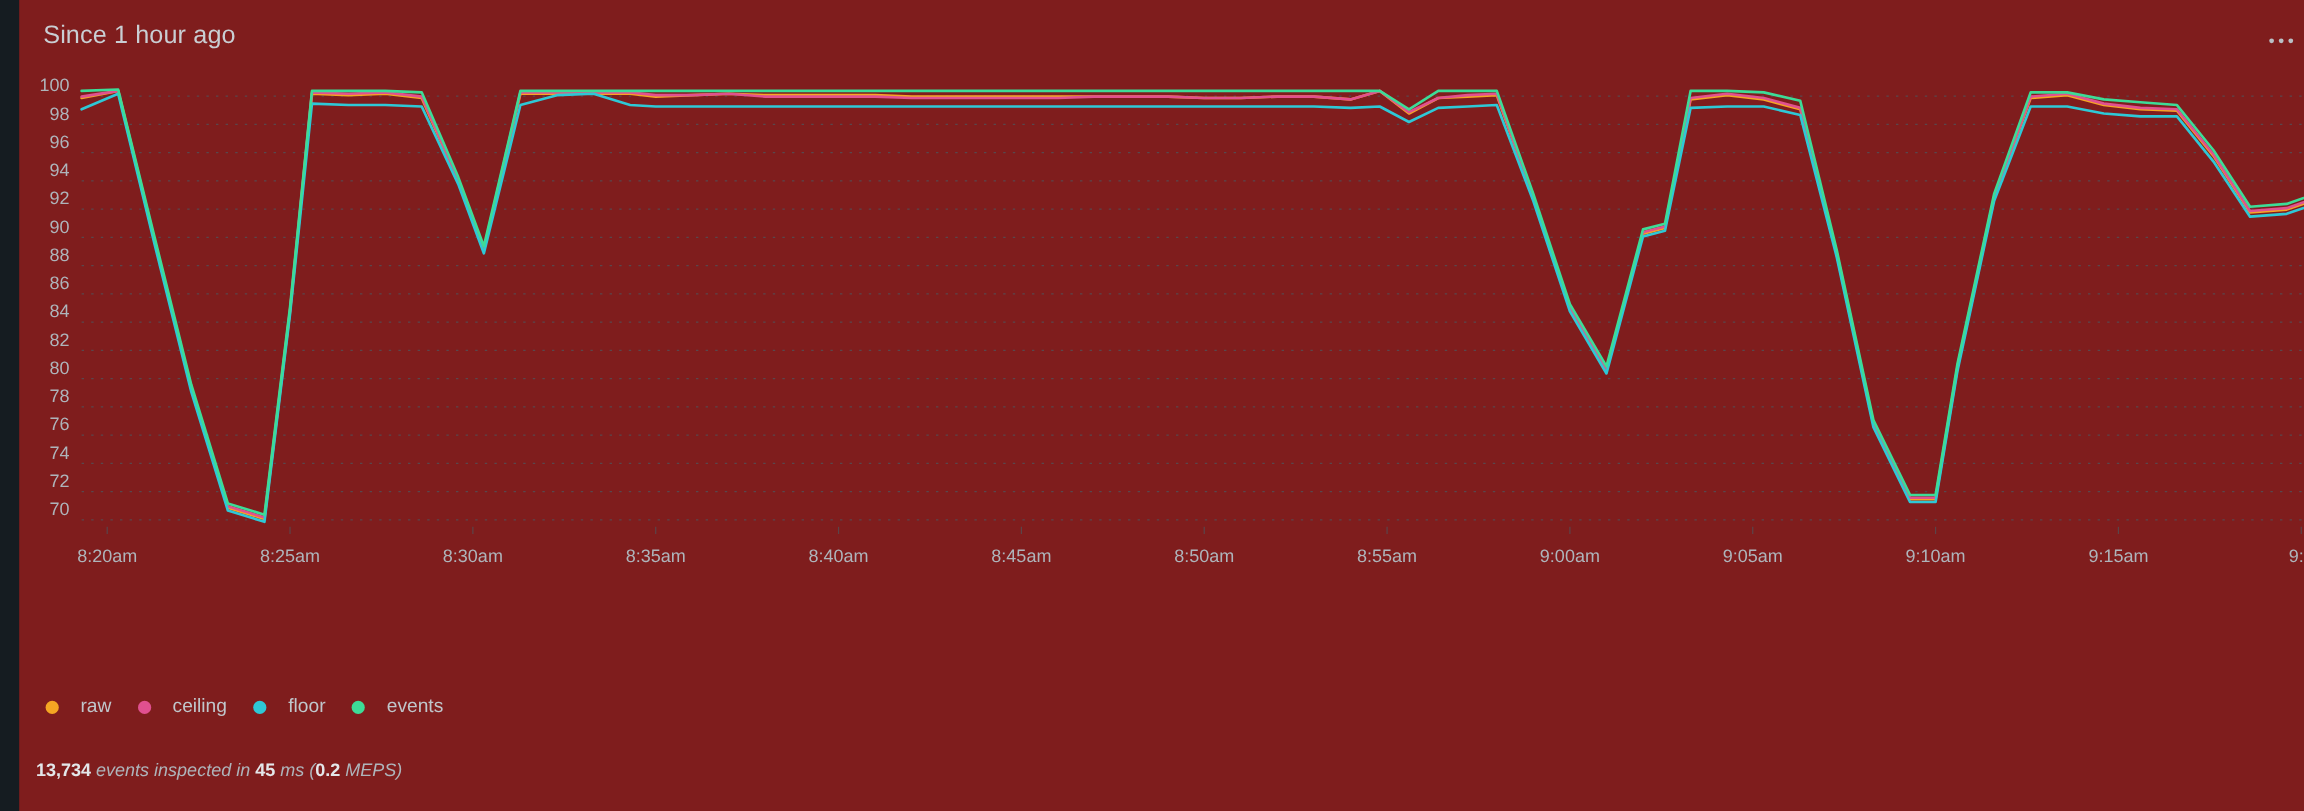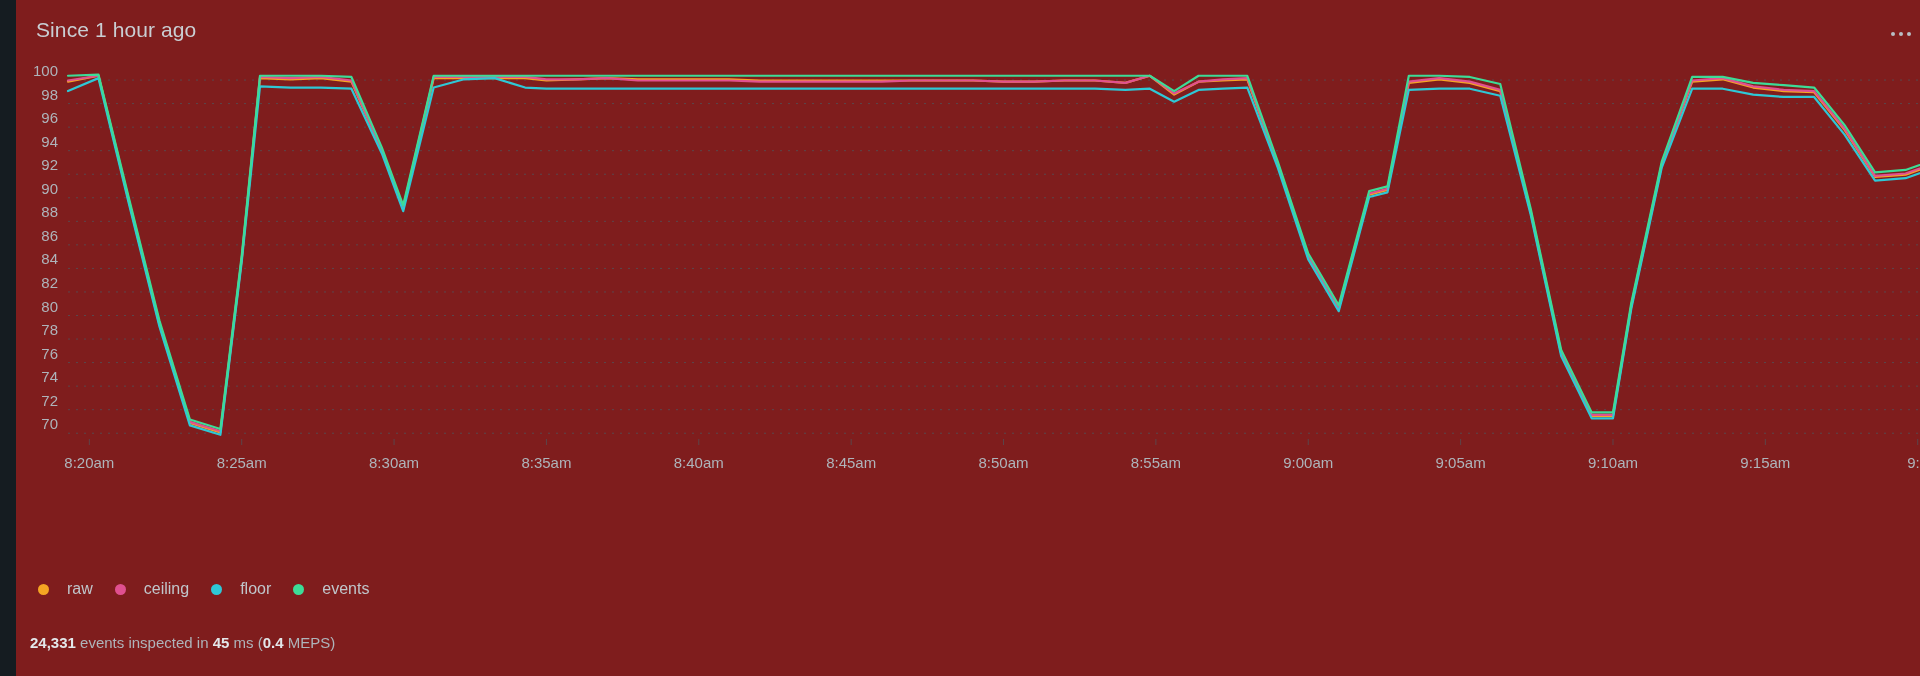--- a/index.html
+++ b/index.html
@@ -133,21 +133,21 @@
     left: 14px;
     top: 634px;
     font-size: 15px;
     color: #aeb4ba;
     white-space: nowrap;
   }
   .footer b {
     color: #e3e7ea;
     font-weight: bold;
   }
-  .footer span.lite { color: #aeb4ba; font-weight: normal; }
+  .footer span.lite { color: #aeb4ba; font-weight: normal; font-style: italic; }
 </style>
 </head>
 <body>
 
 <div class="panel">
 
   <div class="panel-header">
     <div class="panel-title">Since 1 hour ago</div>
     <div class="panel-menu">
       <i></i>
@@ -246,16 +246,16 @@
       <span class="legend-swatch" style="background: rgb(46, 200, 214);"></span>
       <span>floor</span>
     </div>
     <div class="legend-item">
       <span class="legend-swatch" style="background: rgb(61, 220, 151);"></span>
       <span>events</span>
     </div>
   </div>
 
   <div class="footer">
-    <b>24,331</b><span class="lite"> events inspected in </span><b>45</b><span class="lite"> ms (</span><b>0.4</b><span class="lite"> MEPS)</span>
+    <b>13,734</b><span class="lite"> events inspected in </span><b>45</b><span class="lite"> ms (</span><b>0.2</b><span class="lite"> MEPS)</span>
   </div>
 
 </div>
 
 </body></html>

